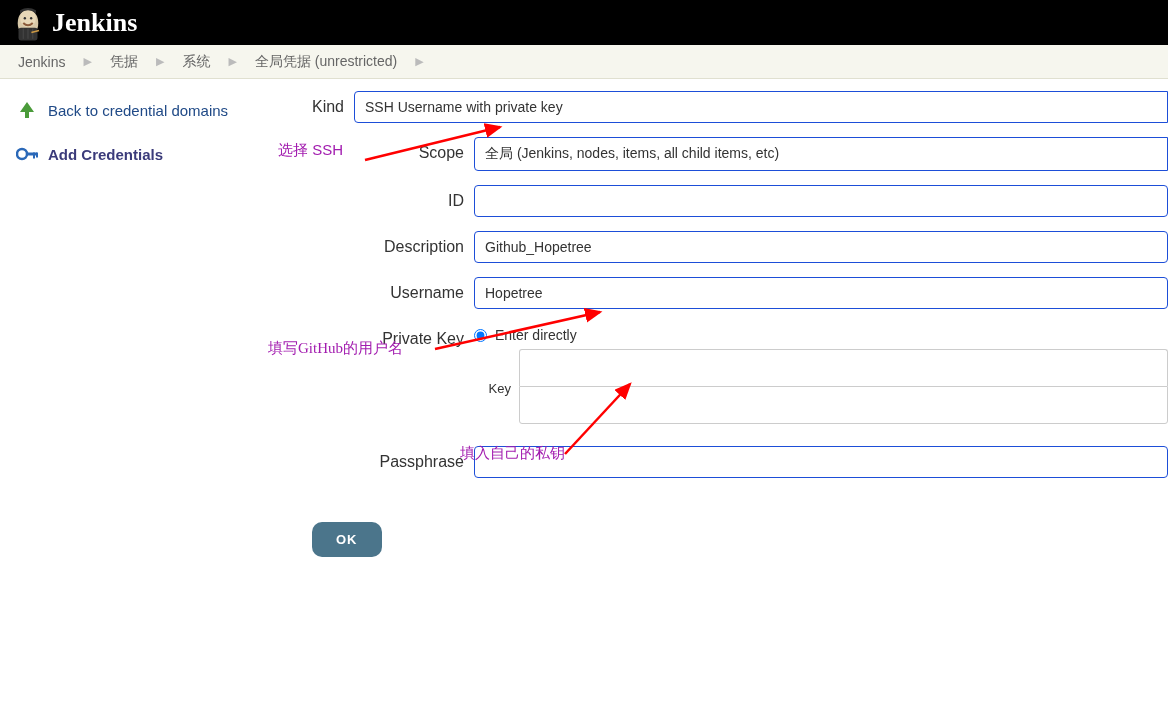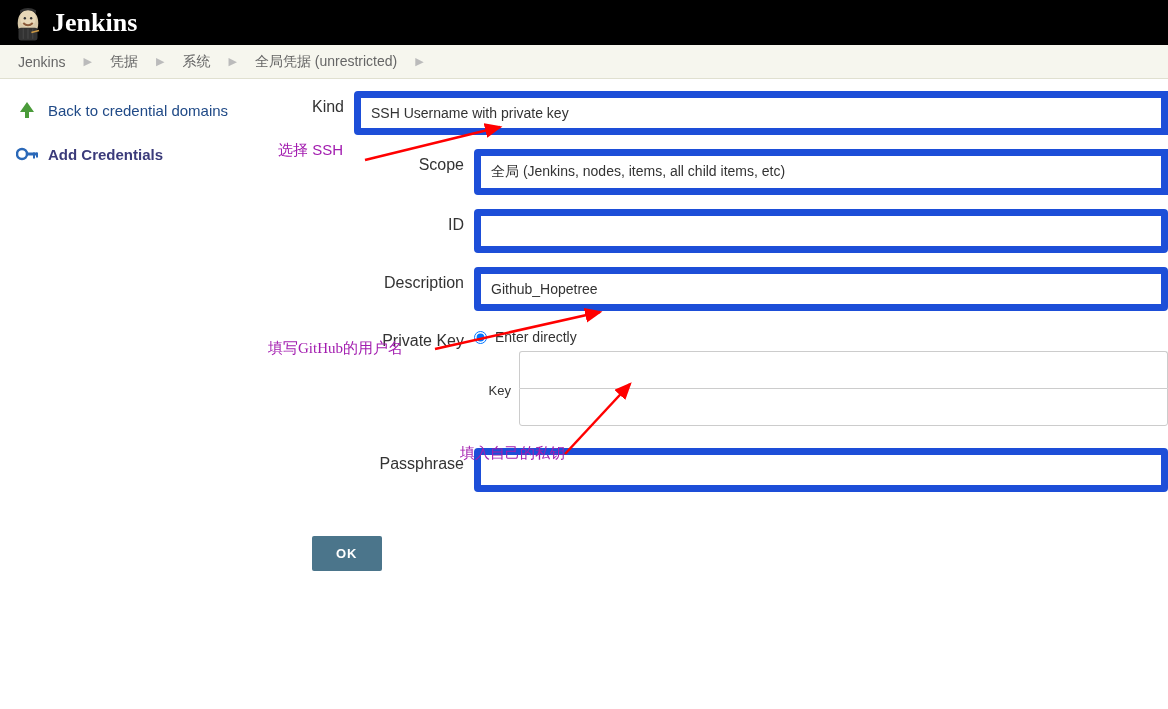--- a/index.html
+++ b/index.html
@@ -14,29 +14,29 @@
 .body-wrap { display: flex; position: relative; }
 .sidebar { width: 300px; padding: 14px 12px; }
 .side-item { display: flex; align-items: center; gap: 10px; padding: 6px 4px 16px 4px; }
 .side-item a { color: #204a87; text-decoration: none; font-size: 15px; }
 .side-item.bold a { font-weight: bold; color: #3b3b7a; }
 .icon-box { width: 22px; height: 22px; display: flex; align-items: center; justify-content: center; }
 .main { flex: 1; padding-top: 12px; position: relative; }
 .form-row { display: flex; align-items: flex-start; margin-bottom: 14px; }
 .form-label { width: 120px; text-align: right; padding-right: 10px; padding-top: 7px; color: #333; font-size: 16px; }
 .form-ctrl { flex: 1; }
-.sel, .inp { width: 100%; border: 7px solid #1d4ed8; border-radius: 4px; padding: 7px 10px; font-size: 14px; color: #333; background: #fff; }
+.sel, .inp { width: 100%; border: 1px solid #1d4ed8; border-radius: 4px; padding: 7px 10px; font-size: 14px; color: #333; background: #fff; }
 .sel { border-top-right-radius: 0; border-bottom-right-radius: 0; }
 .sub-row { display: flex; align-items: center; margin-top: 6px; margin-bottom: 8px; }
 .sub-label { width: 45px; text-align: right; padding-right: 8px; padding-top: 4px; font-size: 13px; color: #333; }
 .textarea { flex: 1; border: 1px solid #ccc; border-radius: 3px; background: #fff; font-family: monospace; font-size: 12px; padding: 4px; resize: none; }
 .ta-top { height: 68px; border-bottom: none; border-bottom-left-radius: 0; border-bottom-right-radius: 0; }
 .ta-bot { height: 84px; border-top-left-radius: 0; border-top-right-radius: 0; }
 .radio-row { display: flex; align-items: center; gap: 8px; padding-top: 4px; }
-.ok-btn { background: #4b758b; color: #fff; border: none; padding: 10px 24px; font-size: 13px; font-weight: bold; letter-spacing: 1px; cursor: pointer; margin-top: 30px; margin-left: 12px; border-radius: 2px; }
+.ok-btn { background: #4b758b; color: #fff; border: none; padding: 10px 24px; font-size: 13px; font-weight: bold; letter-spacing: 1px; cursor: pointer; margin-top: 30px; margin-left: 12px; border-radius: 10px; }
 .annotation { position: absolute; color: #a21caf; font-size: 15px; pointer-events: none; }
 .arrow { position: absolute; pointer-events: none; }
 </style>
 </head>
 <body>
 
 <div class="header">
   <div class="logo-wrap">
     <svg viewBox="0 0 40 48">
       <ellipse cx="20" cy="24" rx="13" ry="17" fill="#d8c8a8"></ellipse>
@@ -105,20 +105,24 @@
       </div>
       <div class="form-row">
         <div class="form-label">ID</div>
         <div class="form-ctrl"><input class="inp" value="" style=""></div>
       </div>
       <div class="form-row">
         <div class="form-label">Description</div>
         <div class="form-ctrl"><input class="inp" value="Github_Hopetree" style=""></div>
       </div>
       <div class="form-row">
+        <div class="form-label">Username</div>
+        <div class="form-ctrl"><input class="inp" value="Hopetree" style=""></div>
+      </div>
+      <div class="form-row">
         <div class="form-label">Private Key</div>
         <div class="form-ctrl">
           <div class="radio-row">
             <input type="radio" checked="" style="">
             <span>Enter directly</span>
           </div>
           <div class="sub-row">
             <div class="sub-label">Key</div>
             <div style="flex:1; display:flex; flex-direction:column;">
               <textarea class="textarea ta-top" style=""></textarea>

